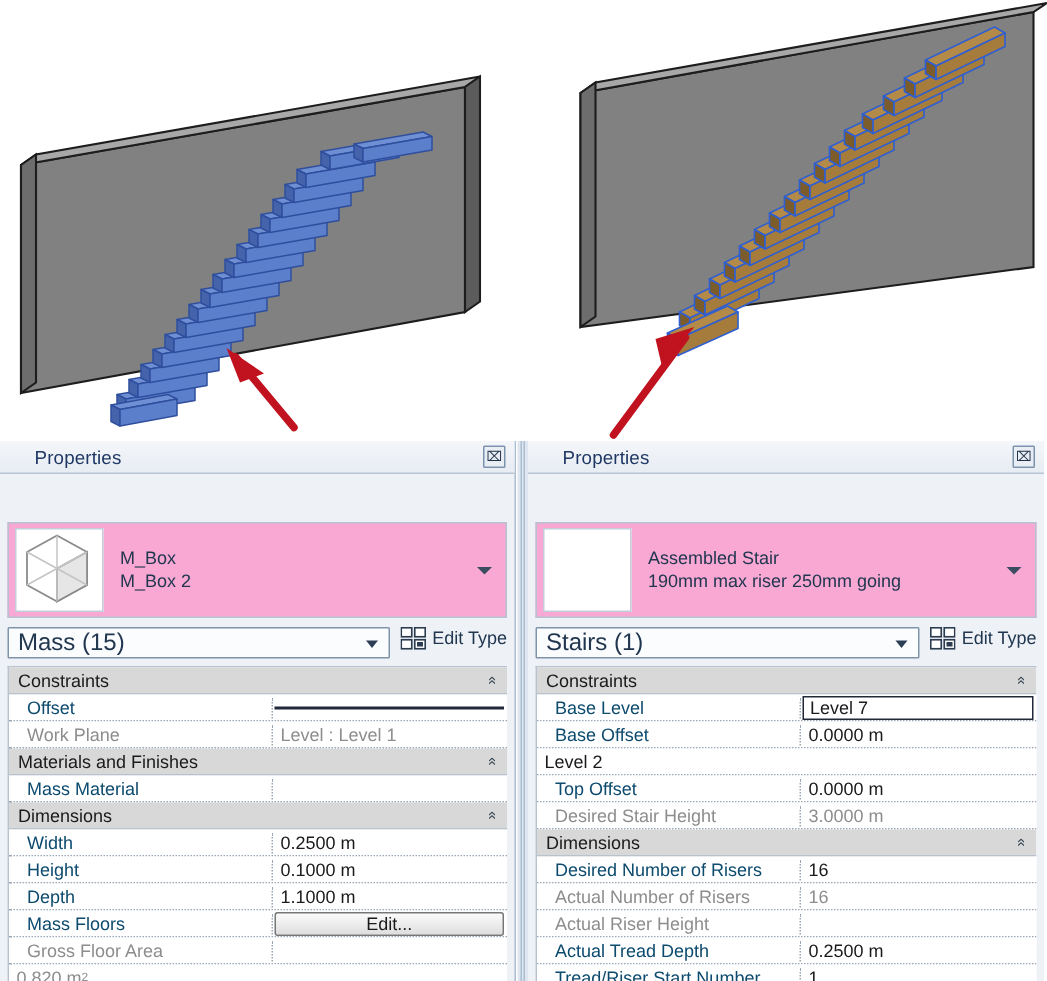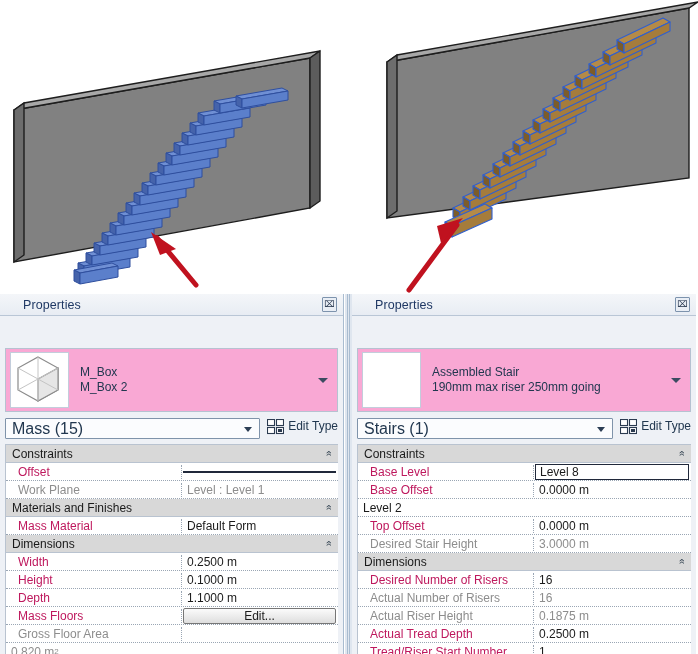--- a/index.html
+++ b/index.html
@@ -80,21 +80,21 @@
   .edittype .lbl{font-size:12px;color:#21374f;margin-left:4px;white-space:nowrap;}
 
   
   .ptable{flex:1 1 auto;margin-top:3px;overflow:hidden;background:#ffffff;
           border-left:1px solid #b9c3d0;border-top:1px solid #b9c3d0;box-sizing:border-box;}
   .grow{display:flex;height:18px;box-sizing:border-box;align-items:center;}
   .grow.group{background:#d8d8d8;border-bottom:1px solid #b9c3d0;}
   .grow.item{background:#ffffff;border-bottom:1px dotted #9aa6b4;}
   .gname{
     flex:0 0 176px;width:176px;box-sizing:border-box;
-    font-size:12px;color:#be185d;display:flex;align-items:center;padding-left:6px;
+    font-size:12px;color:#0c4a6e;display:flex;align-items:center;padding-left:6px;
     border-right:1px dotted #9aa6b4;white-space:nowrap;overflow:hidden;
   }
   .grow.group .gname{flex:1 1 auto;width:auto;border-right:none;font-size:12px;padding-left:6px;color:#1a1a1a;}
   .gname.indent{padding-left:12px;}
   .gname.dim{color:#8d8d8d;}
   .gval{
     flex:1 1 auto;box-sizing:border-box;font-size:12px;color:#1a1a1a;
     display:flex;align-items:center;padding-left:5px;white-space:nowrap;overflow:hidden;
   }
   .gval.dim{color:#8d8d8d;}
@@ -392,21 +392,20 @@
           <div class="grow item">
             <div class="gname indent dim">Work Plane</div>
             <div class="gval dim">Level : Level 1</div>
           </div>
           <div class="grow group">
             <div class="gname">Materials and Finishes</div>
             <div class="collapse" style="transform: rotate(-90deg);">»</div>
           </div>
           <div class="grow item">
             <div class="gname indent">Mass Material</div>
-            <div class="gval">Default Form</div>
           </div>
           <div class="grow group">
             <div class="gname">Dimensions</div>
             <div class="collapse" style="transform: rotate(-90deg);">»</div>
           </div>
           <div class="grow item">
             <div class="gname indent">Width</div>
             <div class="gval">0.2500 m</div>
           </div>
           <div class="grow item">
@@ -477,21 +476,21 @@
         </div>
       </div>
 
       <div class="ptable">
           <div class="grow group">
             <div class="gname">Constraints</div>
             <div class="collapse" style="transform: rotate(-90deg);">»</div>
           </div>
           <div class="grow item">
             <div class="gname indent">Base Level</div>
-            <div class="cell-edit">Level 8</div>
+            <div class="cell-edit">Level 7</div>
           </div>
           <div class="grow item">
             <div class="gname indent">Base Offset</div>
             <div class="gval">0.0000 m</div>
           </div>
           <div class="grow item">
             <div class="gval">Level 2</div>
           </div>
           <div class="grow item">
             <div class="gname indent">Top Offset</div>
@@ -508,21 +507,20 @@
           <div class="grow item">
             <div class="gname indent">Desired Number of Risers</div>
             <div class="gval">16</div>
           </div>
           <div class="grow item">
             <div class="gname indent dim">Actual Number of Risers</div>
             <div class="gval dim">16</div>
           </div>
           <div class="grow item">
             <div class="gname indent dim">Actual Riser Height</div>
-            <div class="gval dim">0.1875 m</div>
           </div>
           <div class="grow item">
             <div class="gname indent">Actual Tread Depth</div>
             <div class="gval">0.2500 m</div>
           </div>
           <div class="grow item">
             <div class="gname indent">Tread/Riser Start Number</div>
             <div class="gval">1</div>
           </div>
         </div>

